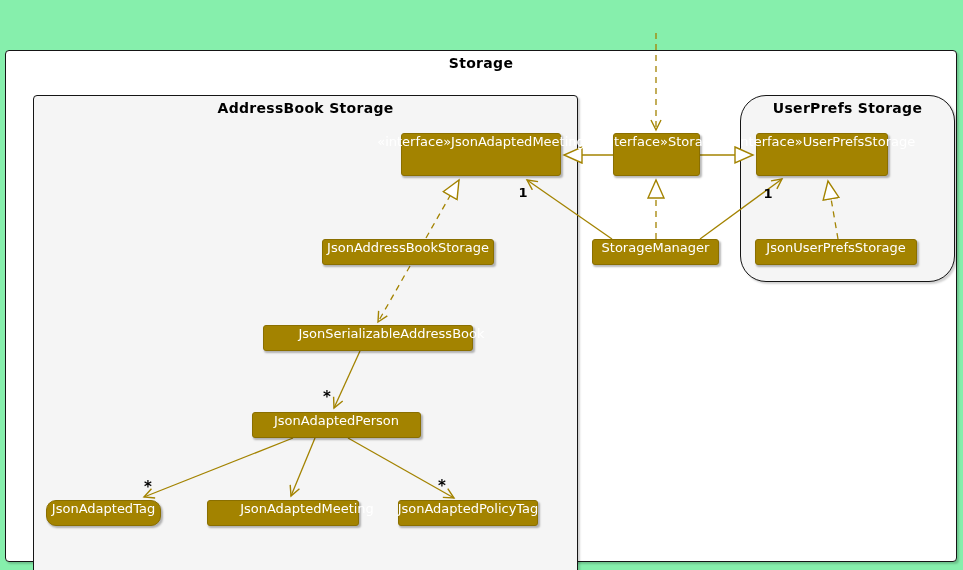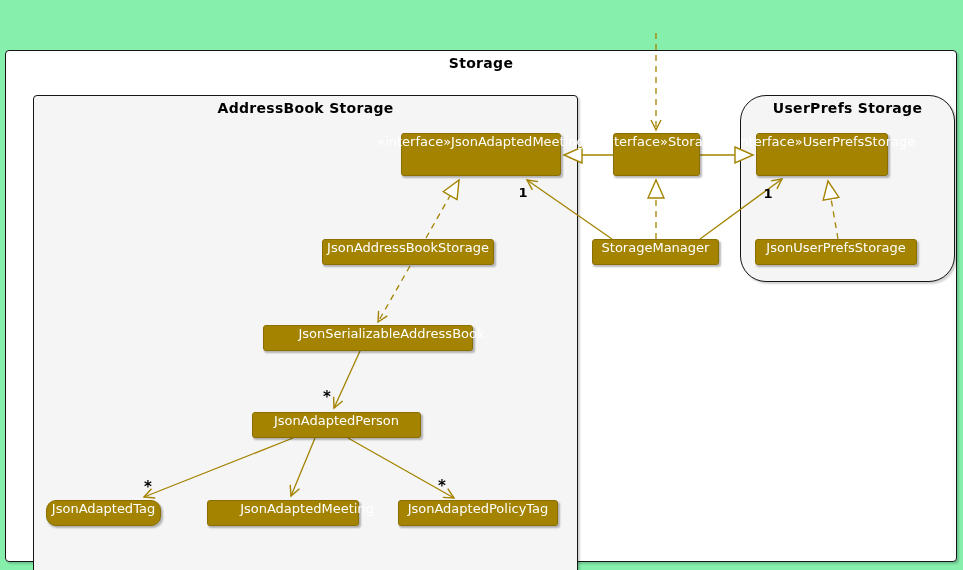--- a/index.html
+++ b/index.html
@@ -139,21 +139,21 @@
   </div>
 
   <div class="node" style="left:46px; top:500px; width:115px; height:26px;border-radius:10px;">
     <span>JsonAdaptedTag</span>
   </div>
 
   <div class="node" style="left:207px; top:500px; width:152px; height:26px;padding-left:48px;">
     <span>JsonAdaptedMeeting</span>
   </div>
 
-  <div class="node" style="left:398px; top:500px; width:160px; height:26px;">
+  <div class="node" style="left:398px; top:500px; width:140px; height:26px;">
     <span>JsonAdaptedPolicyTag</span>
   </div>
 
   <div class="mult" style="left:523px; top:192px;">1</div>
 
   <div class="mult" style="left:768px; top:193px;">1</div>
 
   <div class="mult star" style="left:327px; top:395px;">*</div>
 
   <div class="mult star" style="left:148px; top:485px;">*</div>

